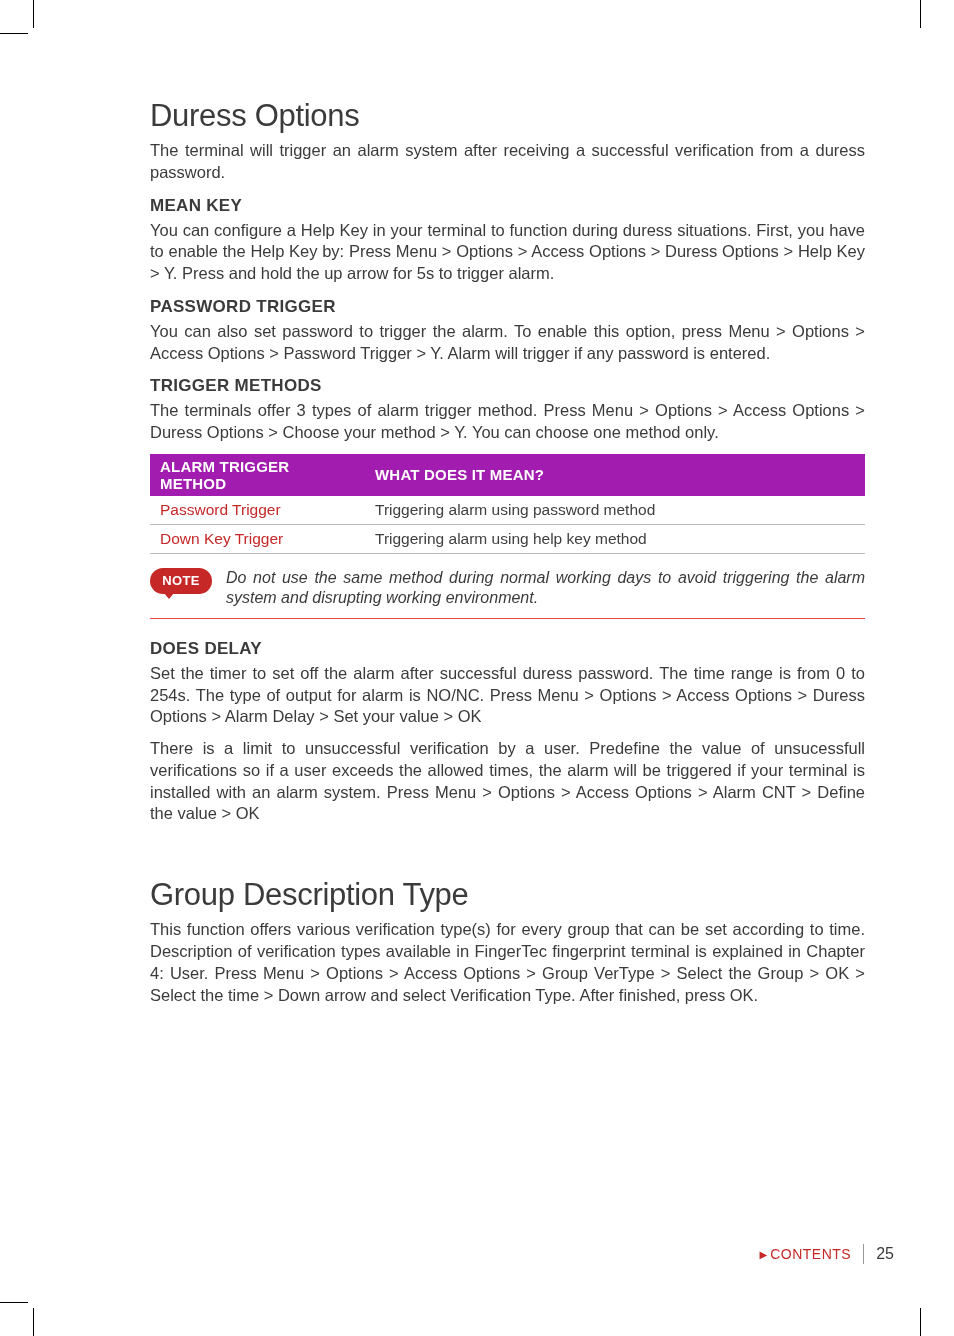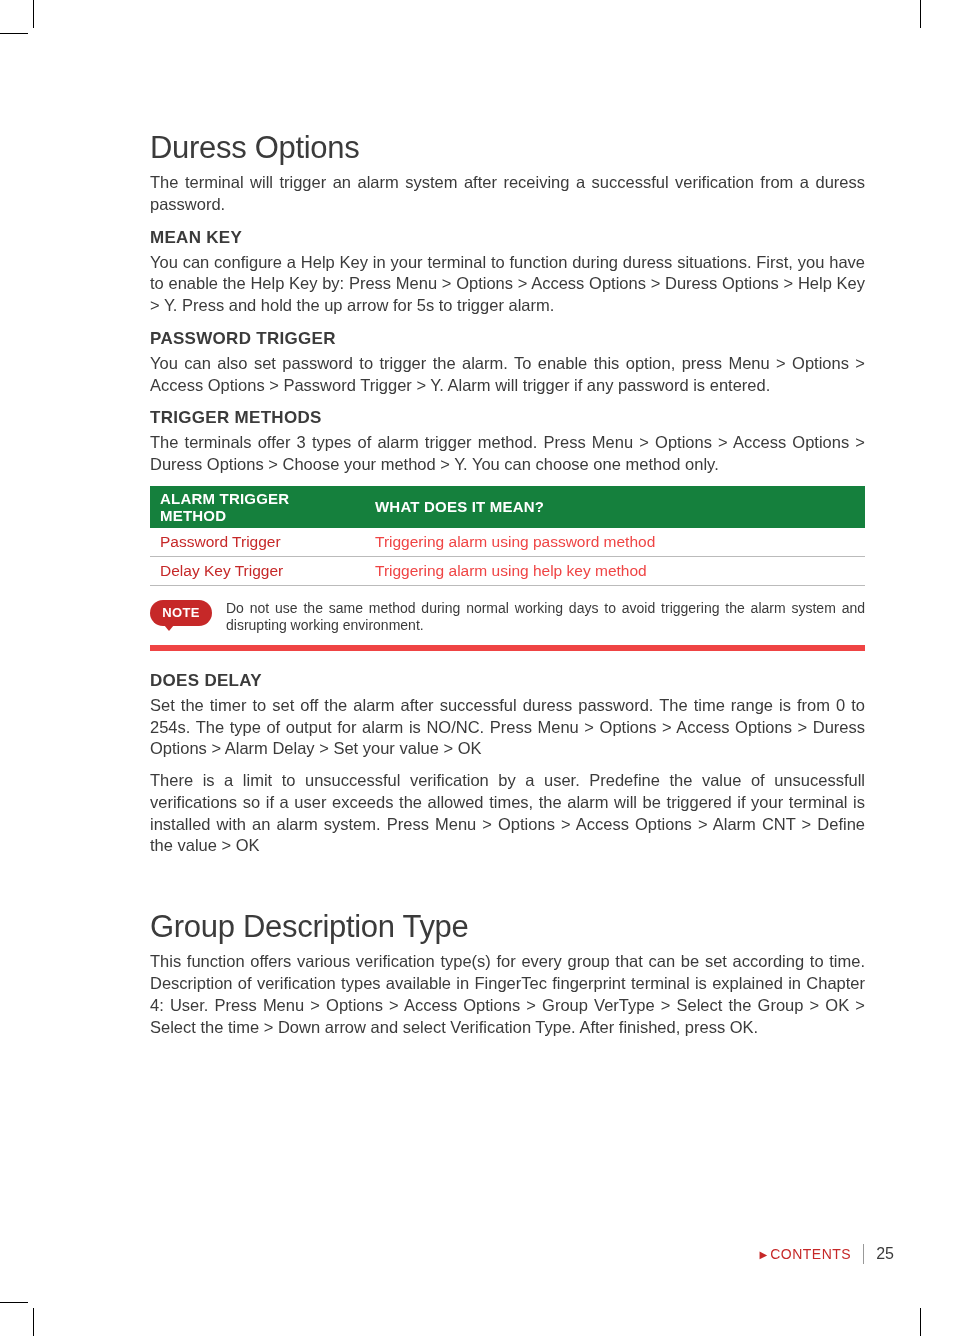--- a/index.html
+++ b/index.html
@@ -26,21 +26,21 @@
     width: 715px;
   }
   h1 {
     font-size: 31px;
     font-weight: 400;
     color: #3b3b3b;
     margin-top: 52px;
     margin-bottom: 6px;
     letter-spacing: -0.3px;
   }
-  h1:first-child { margin-top: 72px; }
+  h1:first-child { margin-top: 40px; }
   .body-text {
     font-size: 16.5px;
     line-height: 1.32;
     color: #3b3b3b;
     text-align: justify;
     margin-bottom: 10px;
   }
   h2 {
     font-size: 17px;
     font-weight: 700;
@@ -49,41 +49,41 @@
     margin-bottom: 4px;
     letter-spacing: 0.3px;
   }
   table {
     width: 100%;
     border-collapse: collapse;
     margin-top: 8px;
     font-size: 15.5px;
   }
   thead th {
-    background: #15803d;
+    background: #a21caf;
     color: #fff;
     font-weight: 700;
     text-align: left;
     padding: 4px 10px;
     font-size: 15px;
     letter-spacing: 0.2px;
   }
   thead th:first-child { width: 215px; }
   tbody td {
     padding: 5px 10px;
     border-bottom: 1px solid #bbb;
-    color: #ef4444;
+    color: #404040;
   }
   tbody td:first-child { color: #c62828; }
   .note-row {
     display: flex;
     align-items: flex-start;
     margin-top: 14px;
     padding-bottom: 10px;
-    border-bottom: 6px solid #ef4444;
+    border-bottom: 1px solid #ef4444;
     margin-bottom: 20px;
   }
   .note-badge {
     flex: none;
     position: relative;
     width: 62px;
     height: 26px;
     background: #c62828;
     color: #fff;
     font-weight: 700;
@@ -99,24 +99,25 @@
     content: "";
     position: absolute;
     bottom: -5px;
     left: 14px;
     width: 0; height: 0;
     border-left: 5px solid transparent;
     border-right: 5px solid transparent;
     border-top: 6px solid #c62828;
   }
   .note-text {
-    font-size: 14px;
+    font-size: 16px;
     line-height: 1.25;
     color: #3b3b3b;
     text-align: justify;
+    font-style: italic;
   }
   .footer {
     position: absolute;
     bottom: 72px;
     right: 60px;
     display: flex;
     align-items: center;
     font-size: 14px;
   }
   .footer .tri {
@@ -169,21 +170,21 @@
         <th>ALARM TRIGGER METHOD</th>
         <th>WHAT DOES IT MEAN?</th>
       </tr>
     </thead>
     <tbody>
       <tr>
         <td>Password Trigger</td>
         <td>Triggering alarm using password method</td>
       </tr>
       <tr>
-        <td>Delay Key Trigger</td>
+        <td>Down Key Trigger</td>
         <td>Triggering alarm using help key method</td>
       </tr>
     </tbody>
   </table>
 
   <div class="note-row">
     <div class="note-badge">NOTE</div>
     <div class="note-text">Do not use the same method during normal working days to avoid triggering the alarm system and disrupting working environment.</div>
   </div>
 

